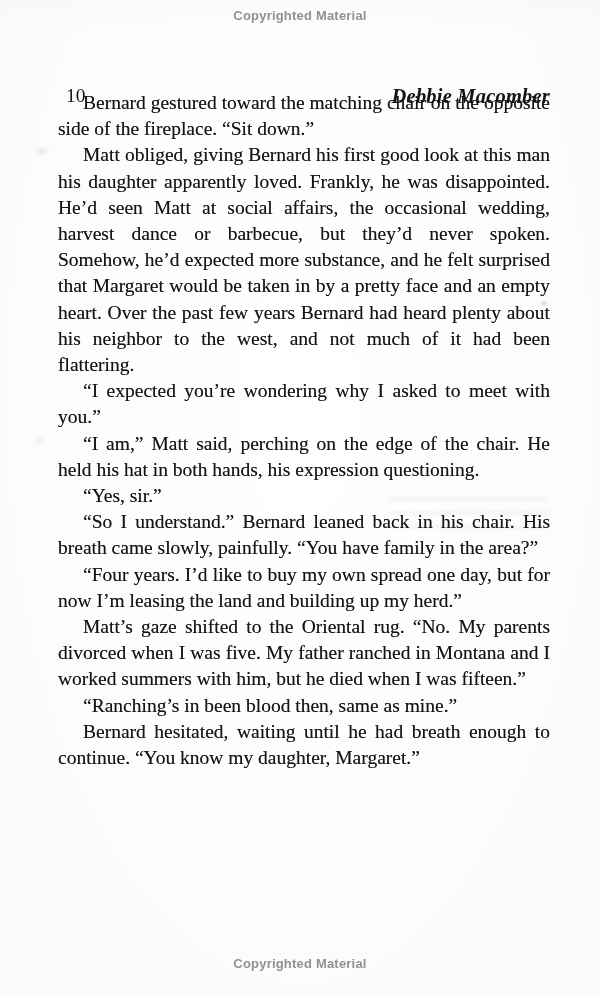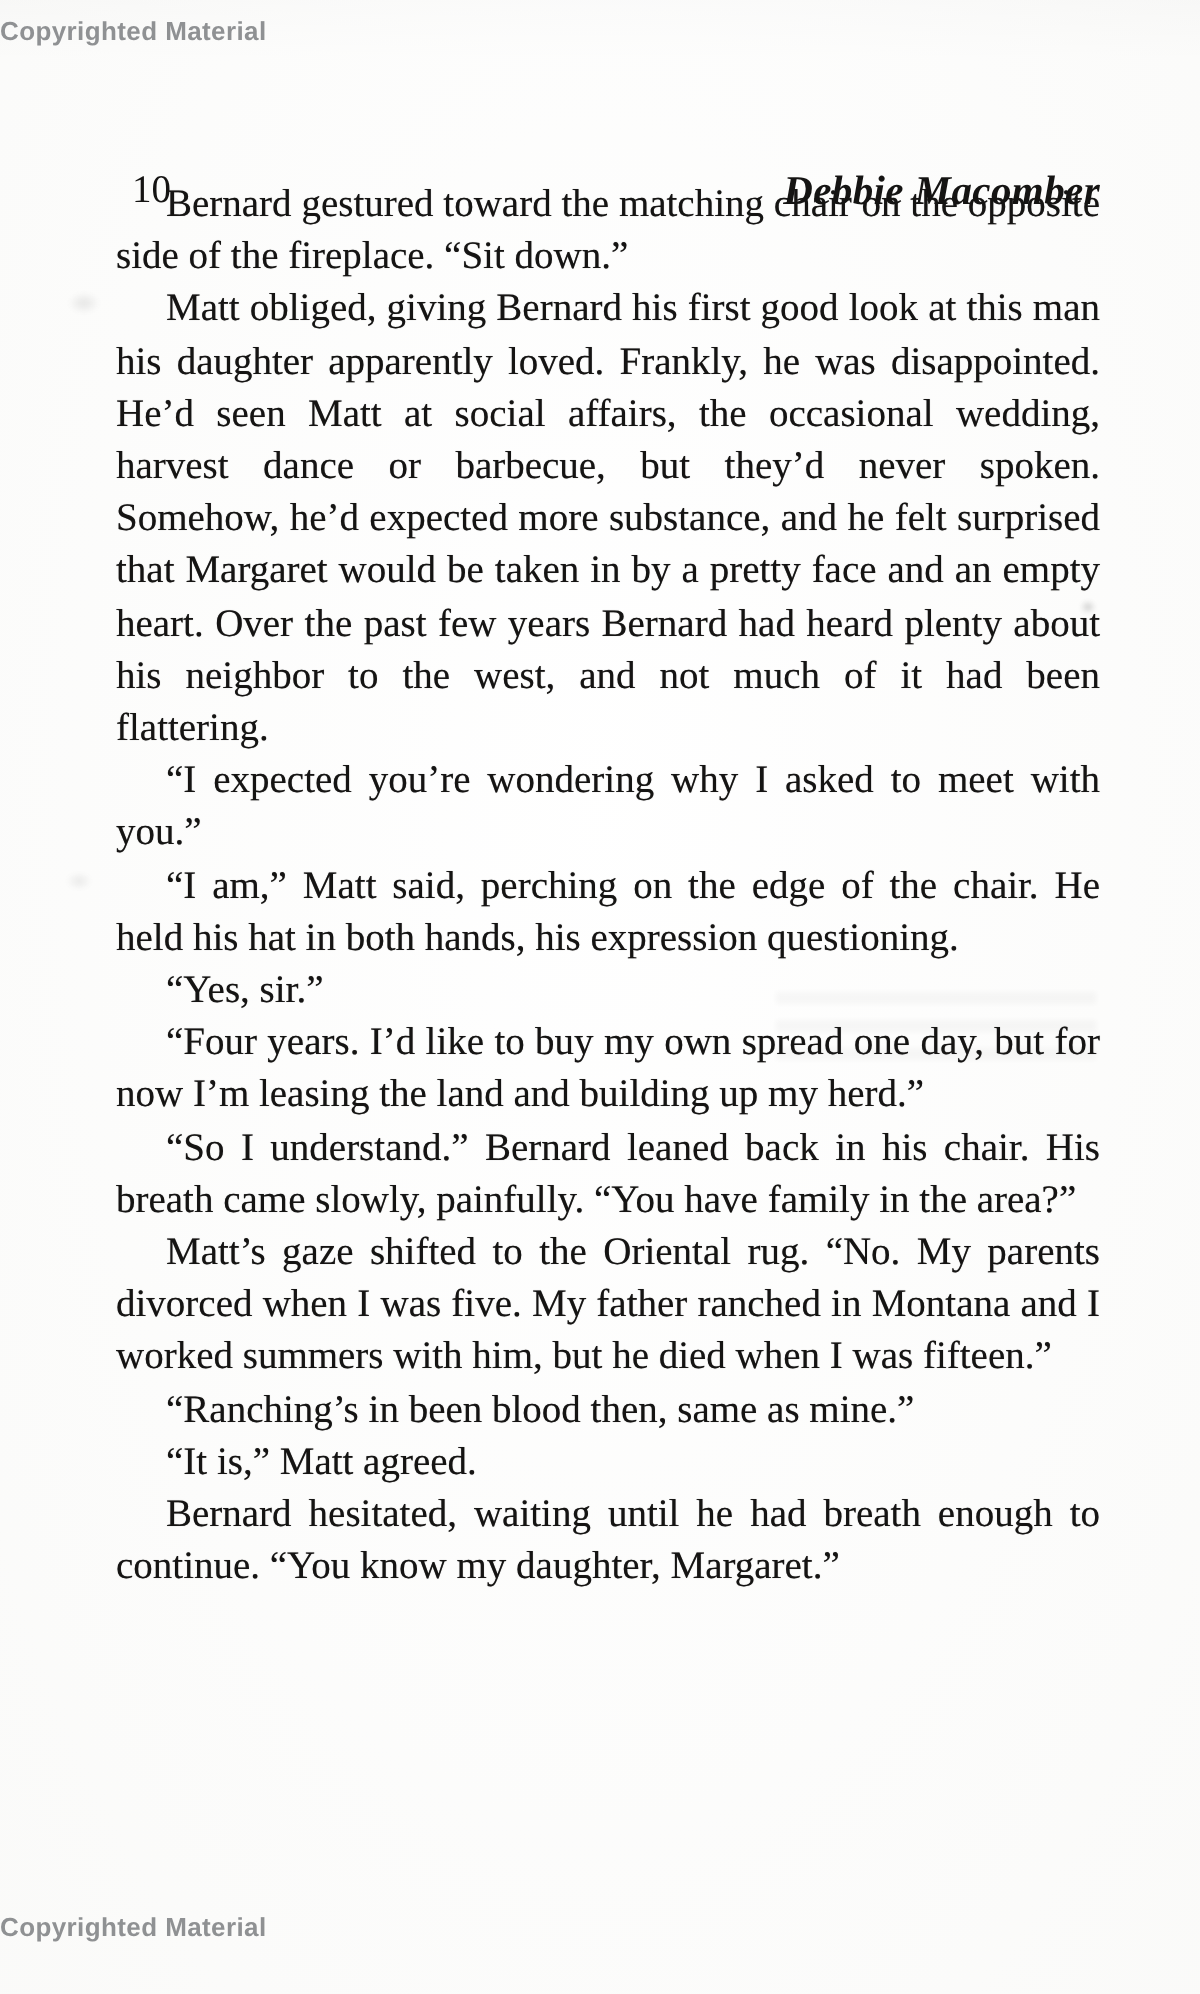--- a/index.html
+++ b/index.html
@@ -16,21 +16,21 @@
       radial-gradient(ellipse at 50% 40%, rgba(255,255,255,0.9) 0%, rgba(245,245,243,0.35) 100%),
       linear-gradient(180deg, rgba(0,0,0,0.025) 0%, rgba(0,0,0,0) 3%);
     overflow: hidden;
     font-family: "Liberation Serif", "DejaVu Serif", serif;
     color: #151413;
   }
   .notice {
     position: absolute;
     left: 0;
     width: 100%;
-    text-align: left;
+    text-align: center;
     font-family: "Liberation Sans", "DejaVu Sans", sans-serif;
     font-size: 13px;
     font-weight: 700;
     color: #8f9193;
     letter-spacing: 0.2px;
   }
   .notice-top { top: 8px; }
   .notice-bottom { top: 956px; }
   .running-head {
     position: absolute;
@@ -102,25 +102,24 @@
     <span class="page-num">10</span>
     <div class="book-title">Debbie Macomber</div>
   </div>
 
   <div class="body-text">
     <p>Bernard gestured toward the matching chair on the opposite side of the fireplace. “Sit down.”</p>
     <p>Matt obliged, giving Bernard his first good look at this man his daughter apparently loved. Frankly, he was disappointed. He’d seen Matt at social affairs, the occasional wedding, harvest dance or barbecue, but they’d never spoken. Somehow, he’d expected more substance, and he felt surprised that Margaret would be taken in by a pretty face and an empty heart. Over the past few years Bernard had heard plenty about his neighbor to the west, and not much of it had been flattering.</p>
     <p>“I expected you’re wondering why I asked to meet with you.”</p>
     <p>“I am,” Matt said, perching on the edge of the chair. He held his hat in both hands, his expression questioning.</p>
     <p>“Yes, sir.”</p>
+    <p>“So I understand.” Bernard leaned back in his chair. His breath came slowly, painfully. “You have family in the area?”</p>
     <p>“Four years. I’d like to buy my own spread one day, but for now I’m leasing the land and building up my herd.”</p>
-    <p>“So I understand.” Bernard leaned back in his chair. His breath came slowly, painfully. “You have family in the area?”</p>
     <p>Matt’s gaze shifted to the Oriental rug. “No. My parents divorced when I was five. My father ranched in Montana and I worked summers with him, but he died when I was fifteen.”</p>
     <p>“Ranching’s in been blood then, same as mine.”</p>
-    <p>“It is,” Matt agreed.</p>
     <p>Bernard hesitated, waiting until he had breath enough to continue. “You know my daughter, Margaret.”</p>
   </div>
 
   <div class="smudge smudge-1"></div>
   <div class="smudge smudge-2"></div>
   <div class="smudge smudge-3"></div>
   <div class="smudge smudge-4"></div>
 
   <div class="notice notice-bottom">Copyrighted Material</div>
 

